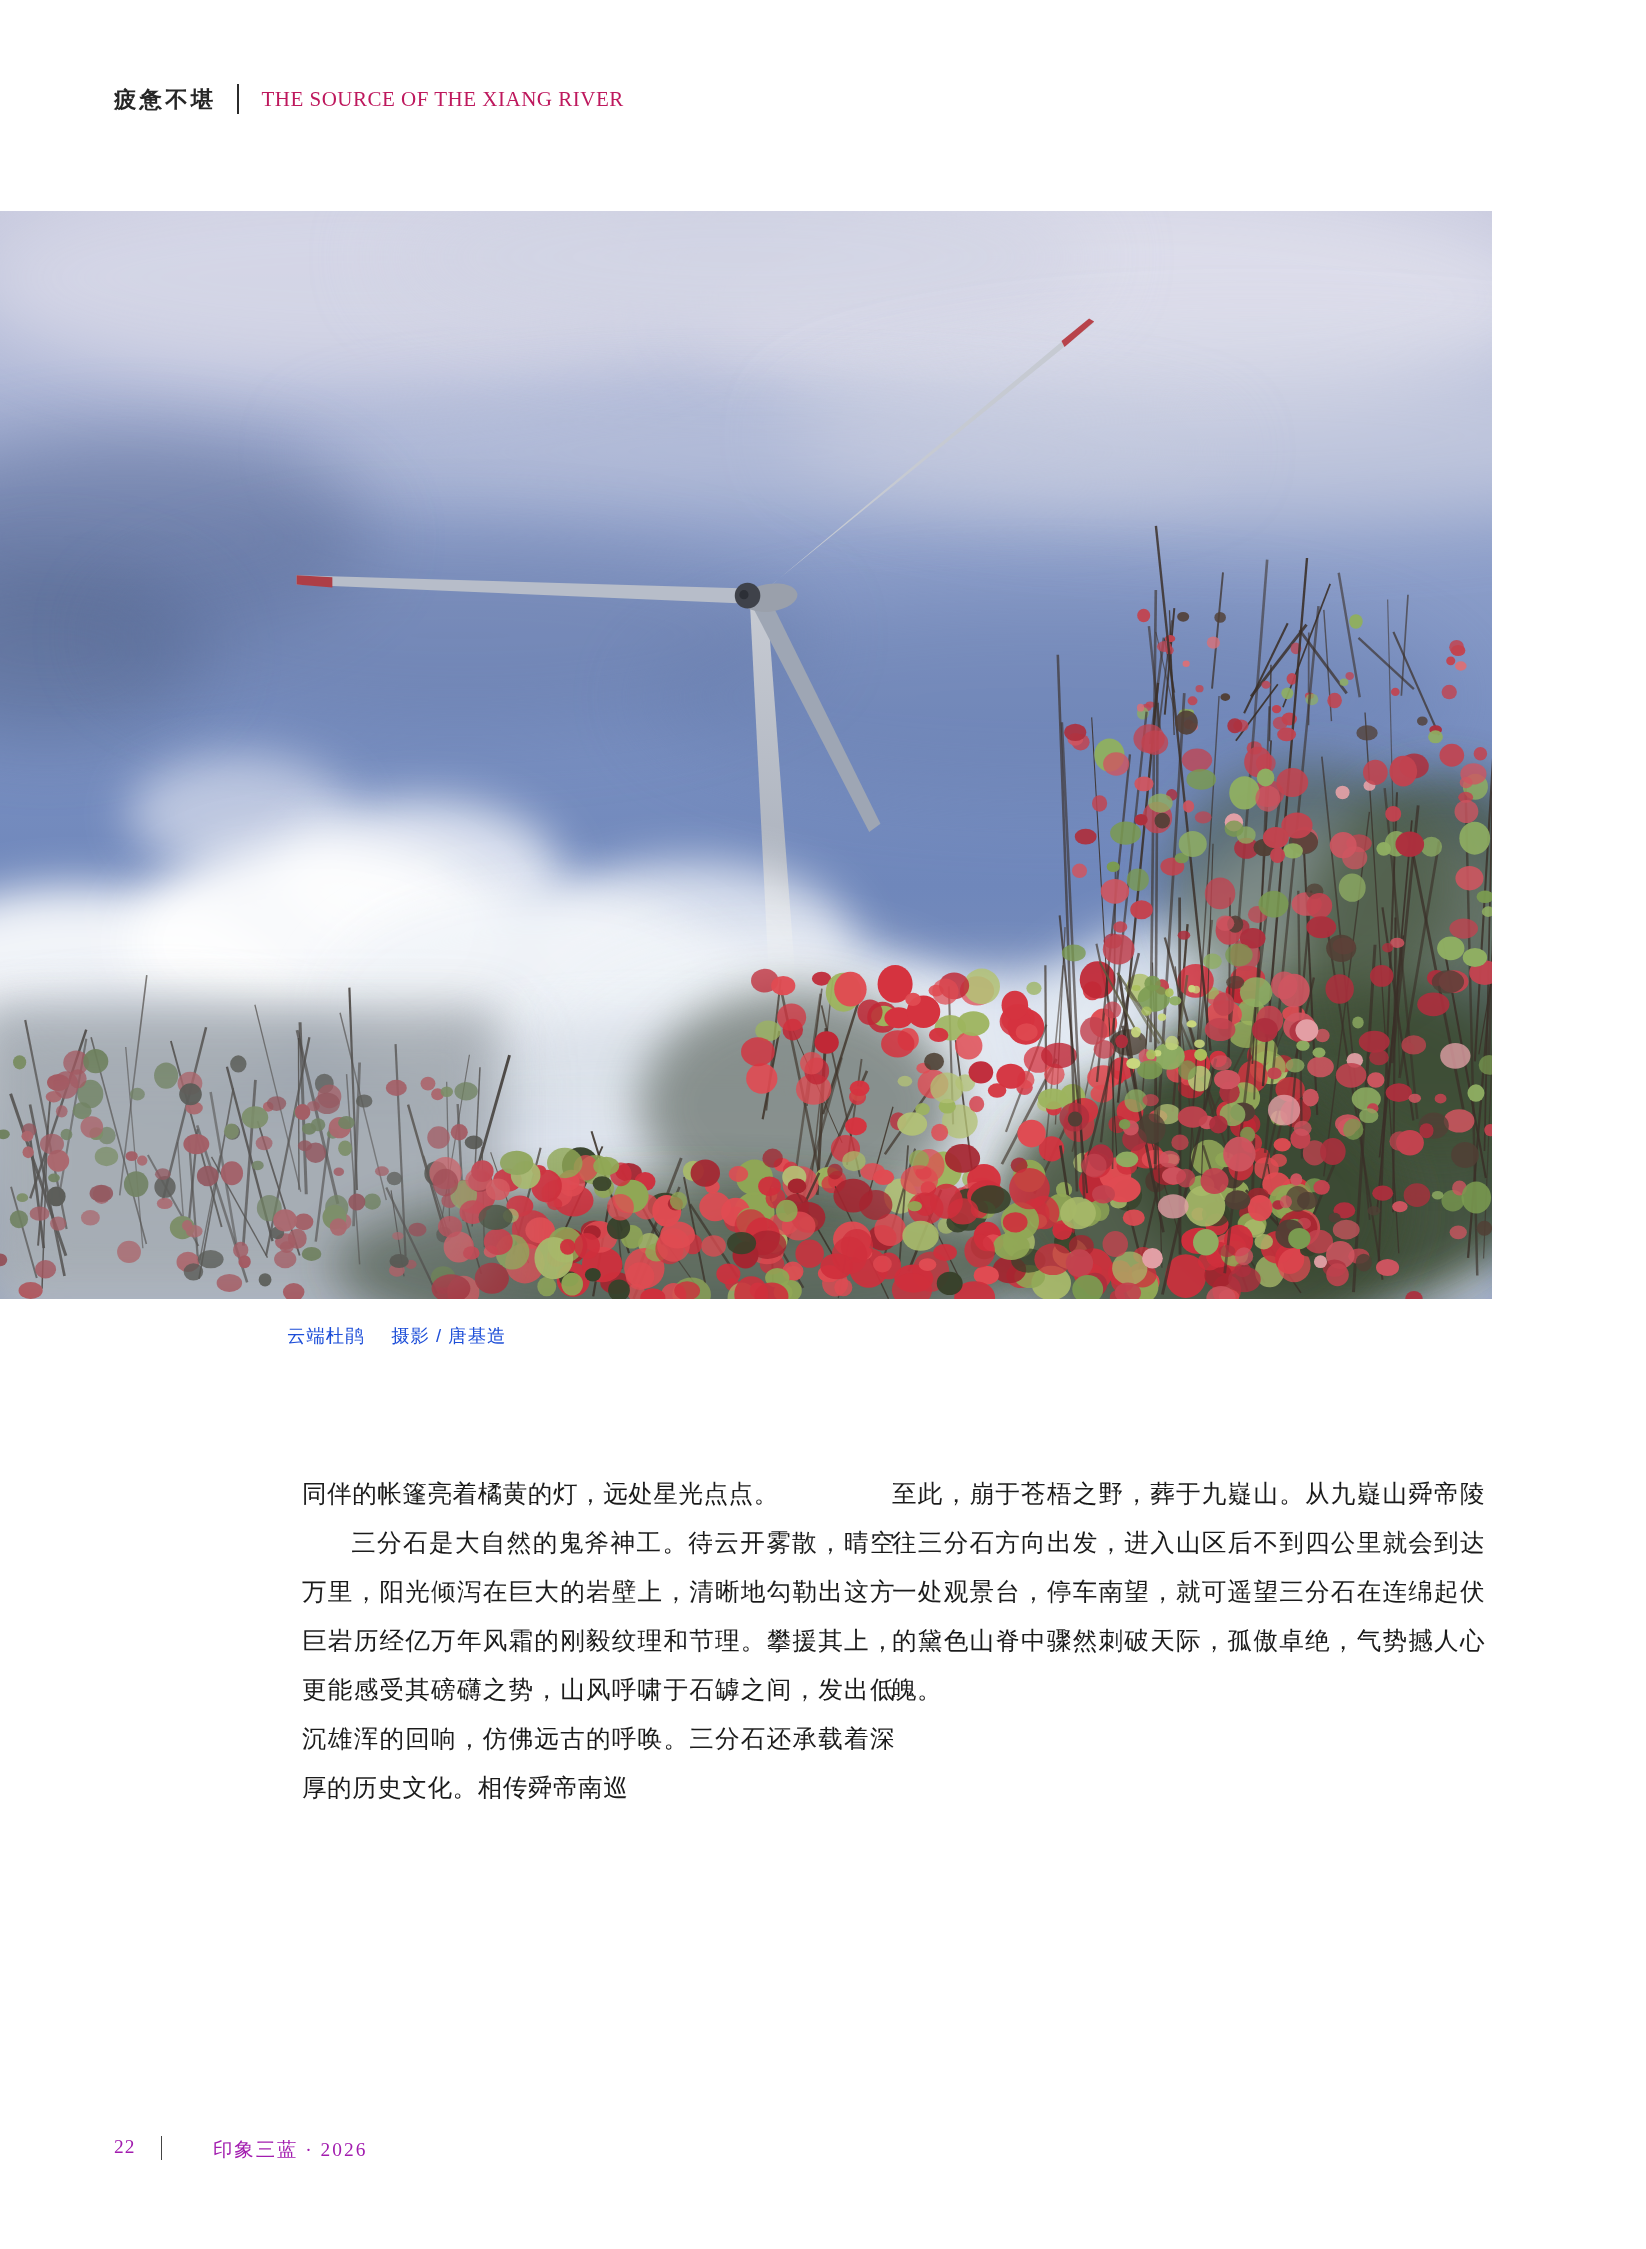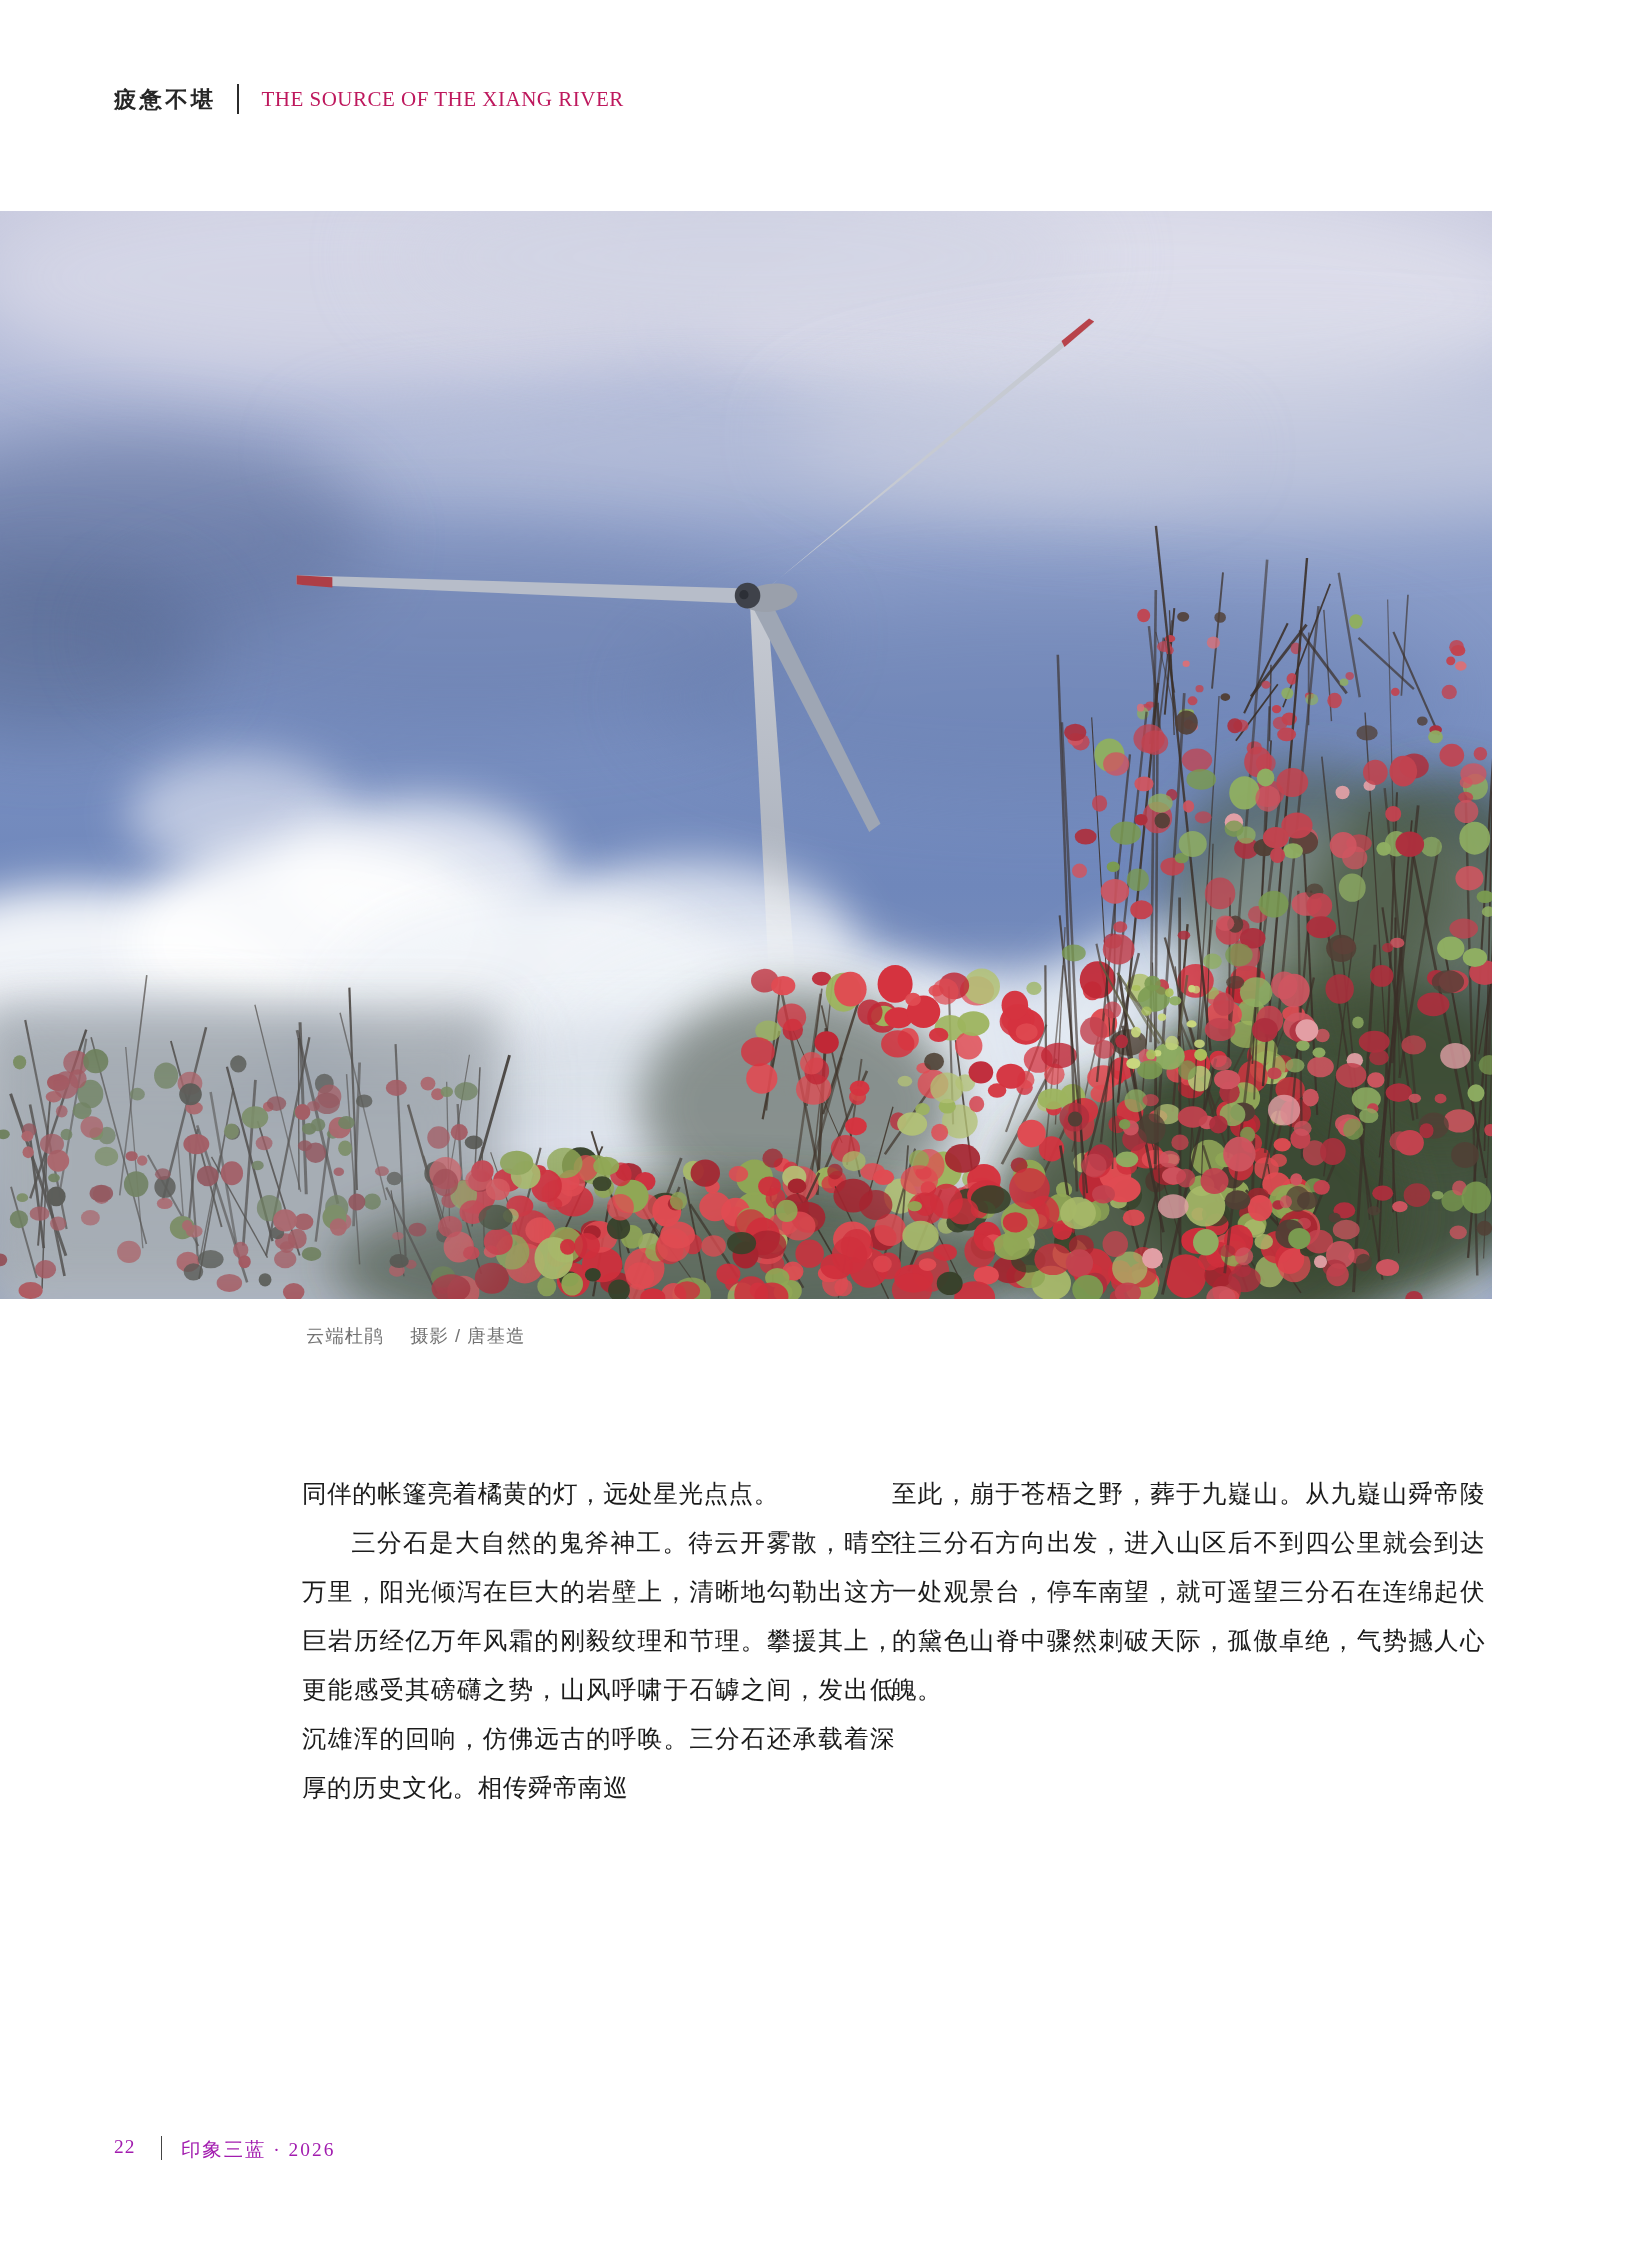--- a/index.html
+++ b/index.html
@@ -10,36 +10,36 @@
   }
   
   .page-header{position:absolute;left:114px;top:81px;height:36px;display:flex;align-items:center;}
   .hdr-zh{font-family:"Liberation Sans","DejaVu Sans",sans-serif;font-weight:700;font-size:22.5px;letter-spacing:3.1px;color:#262626;}
   .hdr-bar{width:2px;height:30px;background:#2b2b2b;margin:0 22.5px 0 20.5px;}
   .hdr-en{font-family:"Liberation Serif","DejaVu Serif",serif;font-size:21px;letter-spacing:0.5px;color:#be185d;}
   
   .photo{position:absolute;left:0;top:211px;width:1492px;height:1088px;overflow:hidden;background:#7b90bf;}
   .photo svg{display:block;width:100%;height:100%;}
   
-  .caption{position:absolute;left:306px;top:1323px;font-family:"Liberation Sans","DejaVu Sans",sans-serif;
-    font-size:18.4px;color:#737373;letter-spacing:1px;}
+  .caption{position:absolute;left:287px;top:1323px;font-family:"Liberation Sans","DejaVu Sans",sans-serif;
+    font-size:18.4px;color:#1d4ed8;letter-spacing:1px;}
   .caption .credit{margin-left:26.6px;}
   
   .col{position:absolute;top:1469px;width:593px;font-size:24.6px;line-height:49px;color:#1b1b1b;
     text-align:justify;text-justify:inter-ideograph;letter-spacing:0.5px;}
   .col-left{left:302px;}
   .col-right{left:892px;}
   .col p{margin:0;padding:0;font-family:Liberation Serif, serif;}
   .col p.indent{text-indent:2em;}
   
   .page-footer{position:absolute;left:114px;top:2136px;height:29px;display:flex;align-items:flex-start;
     font-size:19.4px;color:#a21caf;}
   .ftr-num{font-family:"Liberation Serif","DejaVu Serif",serif;letter-spacing:1px;}
   .ftr-bar{width:1.5px;height:23.5px;background:#444;margin:0 18.4px 0 25.6px;}
-  .ftr-mag{font-family:"Liberation Serif","DejaVu Serif",serif;letter-spacing:2px;}
+  .ftr-mag{font-family:"Liberation Serif","DejaVu Serif",serif;letter-spacing:2px;margin-left:32px;}
 </style>
 </head>
 <body>
 
 <div class="page-header">
   <span class="hdr-zh">疲惫不堪</span>
   <span class="hdr-bar"></span>
   <span class="hdr-en">THE SOURCE OF THE XIANG RIVER</span>
 </div>
 

